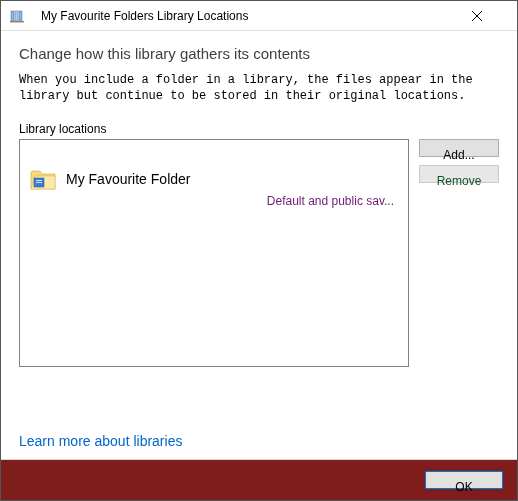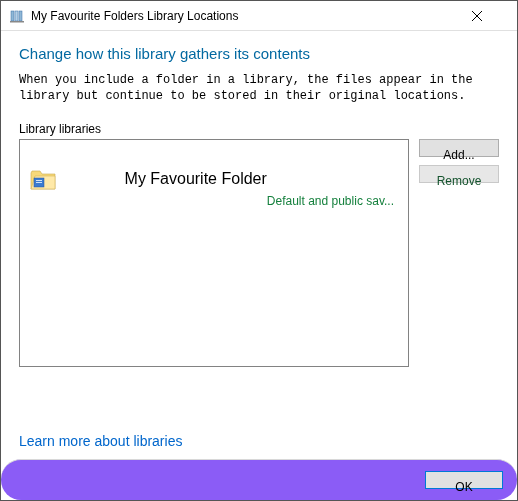--- a/index.html
+++ b/index.html
@@ -14,41 +14,42 @@
       flex-direction: column;
       color: #000;
     }
     .titlebar {
       display: flex;
       align-items: center;
       height: 30px;
       padding: 0 18px 0 8px;
       background: #fff;
       border-bottom: 1px solid #e0e0e0;
+      gap: 10px;
     }
     .titlebar-icon {
       width: 16px; height: 16px;
       margin-right: 6px;
       display: flex;
     }
     .titlebar-title { font-size: 12px; color: #000; flex: 1; }
     .titlebar-close {
       width: 45px; height: 29px;
       display: flex; align-items: center; justify-content: center;
       font-size: 14px;
       cursor: default;
     }
     .content {
       padding: 14px 18px 10px 18px;
       flex: 1;
       display: flex;
       flex-direction: column;
     }
     .heading {
-      color: #0369a1;
+      color: #404040;
       font-size: 15px;
       font-weight: 400;
       margin-bottom: 10px;
     }
     .description {
       font-size: 12px;
       color: #000;
       line-height: 1.35;
       margin-bottom: 18px;
       font-family: Liberation Mono, monospace;
@@ -73,27 +74,26 @@
       display: flex;
       align-items: center;
       padding: 4px 6px;
     }
     .folder-icon {
       width: 26px; height: 24px;
       margin-right: 10px;
       display: flex;
     }
     .folder-name {
-      font-size: 16px;
+      font-size: 14px;
       flex: 1;
-      text-align: right;
     }
     .folder-status {
       font-size: 12px;
-      color: #15803d;
+      color: #701a75;
       white-space: nowrap;
       padding-right: 4px;
       margin-top: 44px;
     }
     .side-buttons {
       width: 80px;
       display: flex;
       flex-direction: column;
       gap: 8px;
     }
@@ -112,27 +112,26 @@
       background: #e7e7e7;
     }
     .link {
       color: #0066cc;
       font-size: 14px;
       margin-top: 12px;
       cursor: pointer;
       text-decoration: none;
     }
     .footer {
-      background: #8b5cf6;
+      background: #7f1d1d;
       border-top: 1px solid #d8d8d8;
       padding: 11px 14px;
       display: flex;
       justify-content: flex-end;
       gap: 8px;
-      border-radius: 20px;
     }
     .footer .btn {
       width: 78px;
     }
     .btn-primary {
       border: 1px solid #0078d7;
       background: #e1e1e1;
     }
   </style>
 </head>
@@ -152,21 +151,21 @@
     <svg viewBox="0 0 10 10" width="10" height="10">
       <line x1="0" y1="0" x2="10" y2="10" stroke="#000" stroke-width="1"></line>
       <line x1="10" y1="0" x2="0" y2="10" stroke="#000" stroke-width="1"></line>
     </svg>
   </div>
 </div>
 
 <div class="content">
   <div class="heading">Change how this library gathers its contents</div>
   <div class="description">When you include a folder in a library, the files appear in the library but continue to be stored in their original locations.</div>
-  <div class="label-locations">Library libraries</div>
+  <div class="label-locations">Library locations</div>
 
   <div class="mid-row">
     <div class="listbox">
       <div class="list-row">
         <span class="folder-icon">
           <svg viewBox="0 0 26 24" width="26" height="24">
             <path d="M1 6 L1 22 L25 22 L25 7 L12 7 L10 4 L2 4 Z" fill="#f7d97a" stroke="#c9a84a" stroke-width="0.6"></path>
             <path d="M1 22 L5 9 L25 9 L25 22 Z" fill="#ffe9a8" stroke="#c9a84a" stroke-width="0.5"></path>
             <rect x="4" y="11" width="10" height="9" fill="#3b7bd1" stroke="#25569a" stroke-width="0.5"></rect>
             <rect x="6" y="13" width="6" height="1" fill="#cfe2f7"></rect>

